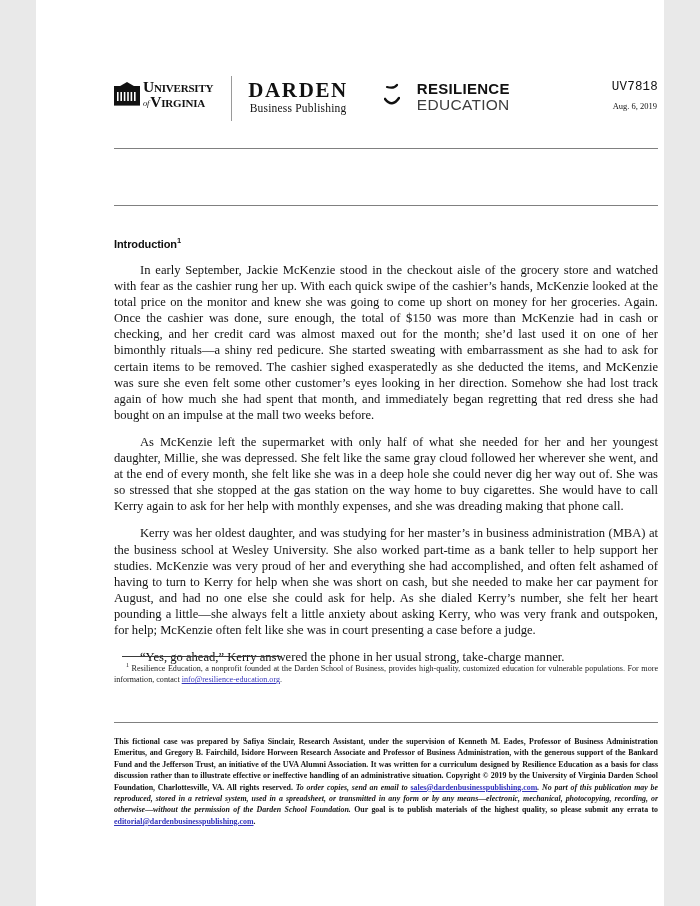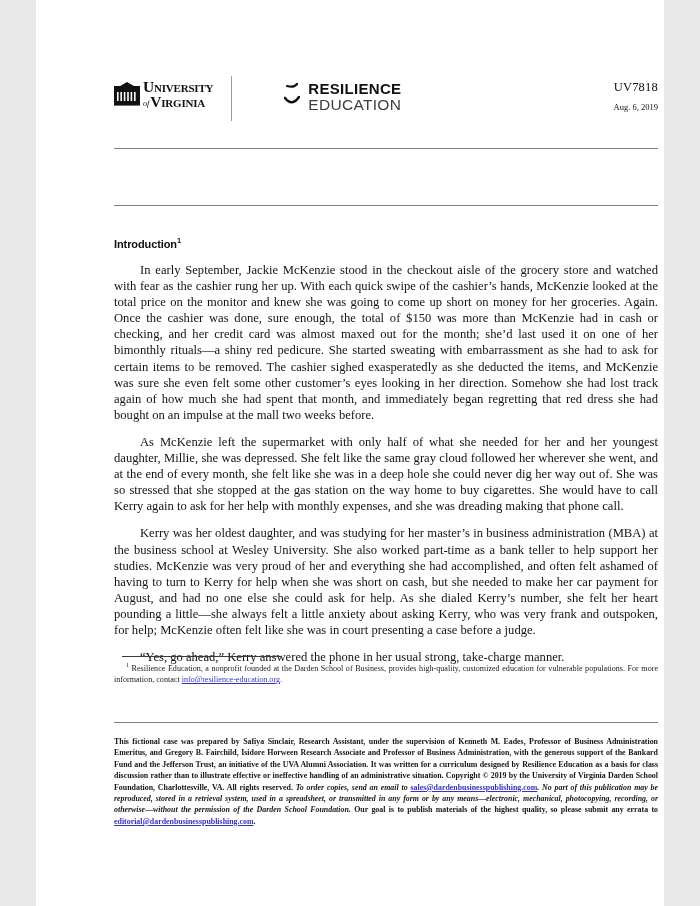--- a/index.html
+++ b/index.html
@@ -84,22 +84,22 @@
   .darden-sub {
     font-family: "Liberation Serif", serif;
     font-size: 11.5px;
     color: #111;
     letter-spacing: 0.2px;
     margin-top: 1px;
   }
 
   .res-logo {
     display: flex;
-    align-items: center;
-    gap: 8px;
+    align-items: flex-end;
+    gap: 17px;
     margin-left: 36px;
     padding-top: 5px;
   }
   .res-swoosh { width: 16px; height: 30px; flex: none; }
   .res-words { line-height: 1.0; }
   .res-top {
     font-family: "Liberation Sans", sans-serif;
     font-size: 15px;
     font-weight: bold;
     letter-spacing: 0.3px;
@@ -113,21 +113,21 @@
     color: #3d3d3d;
     margin-top: 1px;
   }
 
   .doc-meta {
     margin-left: auto;
     text-align: center;
     padding-top: 4px;
   }
   .doc-id {
-    font-family: Liberation Serif, serif;
+    font-family: Liberation Mono, monospace;
     font-size: 12.5px;
     color: #111;
     letter-spacing: 0.2px;
   }
   .doc-date {
     font-family: "Liberation Serif", serif;
     font-size: 8.5px;
     color: #111;
     margin-top: 7px;
   }
@@ -259,20 +259,24 @@
         <rect x="0" y="22" width="26" height="1.6" fill="#111"></rect>
       </svg>
       <div class="uva-words">
         <div class="uva-line"><span class="cap">U</span><span class="sm">NIVERSITY</span></div>
         <div class="uva-line"><span class="uva-of">of</span><span class="cap">V</span><span class="sm">IRGINIA</span></div>
       </div>
     </div>
 
     <div class="rule-vert"></div>
 
+    <div class="darden-logo">
+      <div class="darden-title">DARDEN</div>
+      <div class="darden-sub">Business Publishing</div>
+    </div>
 
     <div class="res-logo">
       <svg class="res-swoosh" viewBox="0 0 16 30">
         <path d="M3 4 Q10 6 13 2" stroke="#111" stroke-width="2.2" fill="none" stroke-linecap="round"></path>
         <path d="M1 16 Q8 25 15 15" stroke="#111" stroke-width="2.6" fill="none" stroke-linecap="round"></path>
       </svg>
       <div class="res-words">
         <div class="res-top">RESILIENCE</div>
         <div class="res-bot">EDUCATION</div>
       </div>

